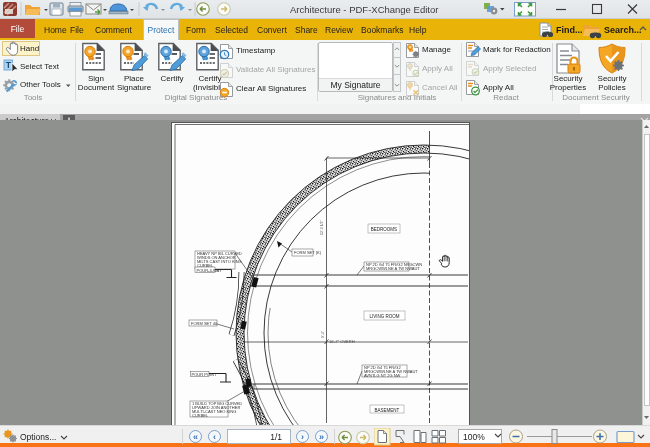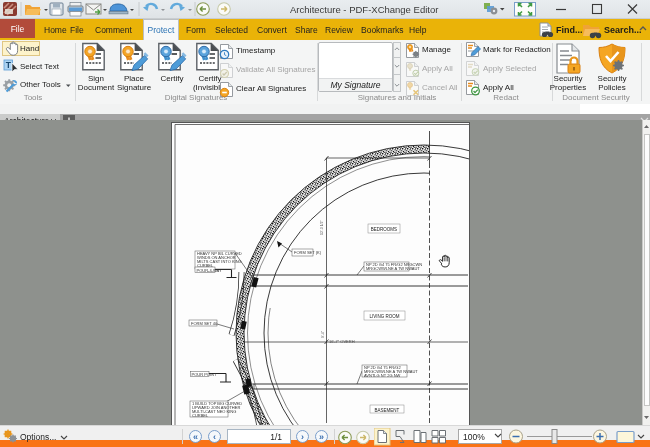--- a/index.html
+++ b/index.html
@@ -23,21 +23,21 @@
   .slabel { font-size:8px; color:#1a1a1a; position:absolute; white-space:nowrap; }
   .slabel.dis { color:#a5a5a5; }
   .biglabel { position:absolute; font-size:8px; color:#1a1a1a; text-align:center; line-height:8.5px; white-space:nowrap; }
   
   #doctabs { position:absolute; left:0; top:114px; width:650px; height:14px; background:#a3a3a3; border-bottom:2px solid #262626;}
   
   #docarea { position:absolute; left:0; top:120px; width:650px; height:305px; background:#8e918d; overflow:hidden; }
   #page { position:absolute; left:171px; top:2px; width:299px; height:303px; background:#fdfdfd; border:1px solid #555; border-bottom:none;}
   
   #statusbar { position:absolute; left:0; top:425px; width:650px; height:22px; background:#f0f0f0;
-     border-top:1px solid #d8d8d8; border-bottom:7px solid #f97316;}
+     border-top:1px solid #d8d8d8; border-bottom:4px solid #f97316;}
   .navcirc { position:absolute; width:13px; height:13px; border-radius:50%; border:1px solid #7a9ecb;
      background:#f5f8fb; color:#3b6fb0; text-align:center; line-height:12px; font-size:9px; font-weight:bold;}
   .sbsep { position:absolute; top:3px; width:1px; height:15px; background:#d2d2d2; }
 </style></head>
 <body>
 <div id="app">
 
   <div id="titlebar">
     <div class="ttxt" style="left:290px;">Architecture - PDF-XChange Editor</div>
     <svg class="abs" style="left:0;top:0;" width="650" height="19" viewBox="0 0 650 19">
@@ -168,21 +168,21 @@
     <div class="slabel" style="left:483px;top:43px;">Apply All</div>
 
     <div class="biglabel" style="left:66px;top:35px;width:60px;">Sign<br>Document</div>
     <div class="biglabel" style="left:104px;top:35px;width:60px;">Place<br>Signature</div>
     <div class="biglabel" style="left:142px;top:35px;width:60px;">Certify</div>
     <div class="biglabel" style="left:180px;top:35px;width:60px;">Certify<br>(Invisible)</div>
     <div class="biglabel" style="left:538px;top:35px;width:60px;">Security<br>Properties</div>
     <div class="biglabel" style="left:582px;top:35px;width:60px;">Security<br>Policies</div>
 
     <div class="abs" style="left:318px;top:2px;width:75px;height:50px;background:#fff;border:1px solid #b7babd;border-radius:2px;">
-      <div class="abs" style="left:0;top:35px;width:73px;height:13px;background:#f2f3f3;border-top:1px solid #d9dbdd;font-size:8.5px;text-align:center;line-height:13px;color:#1a1a1a;font-style:italic;">My Signature</div>
+      <div class="abs" style="left:0;top:35px;width:73px;height:13px;background:#f2f3f3;border-top:1px solid #d9dbdd;font-size:8.5px;text-align:center;line-height:13px;color:#1a1a1a;">My Signature</div>
     </div>
     <div class="abs" style="left:392.5px;top:2px;width:8px;height:50px;">
       <div class="abs" style="left:0;top:0;width:8px;height:16px;background:#f1f2f2;border:1px solid #c4c7c9;"></div>
       <div class="abs" style="left:0;top:16px;width:8px;height:17px;background:#f1f2f2;border:1px solid #c4c7c9;border-top:none;"></div>
       <div class="abs" style="left:0;top:33px;width:8px;height:17px;background:#f1f2f2;border:1px solid #c4c7c9;border-top:none;"></div>
       <svg class="abs" style="left:0;top:0;" width="8" height="50">
         <path d="M1.8 8 l2.2 -2.2 l2.2 2.2" fill="none" stroke="#8a8f93" stroke-width="1"></path>
         <path d="M1.8 23 l2.2 2.2 l2.2 -2.2" fill="none" stroke="#8a8f93" stroke-width="1"></path>
         <path d="M1.8 42 l2.2 2.2 l2.2 -2.2" fill="none" stroke="#8a8f93" stroke-width="1"></path>
       </svg>

